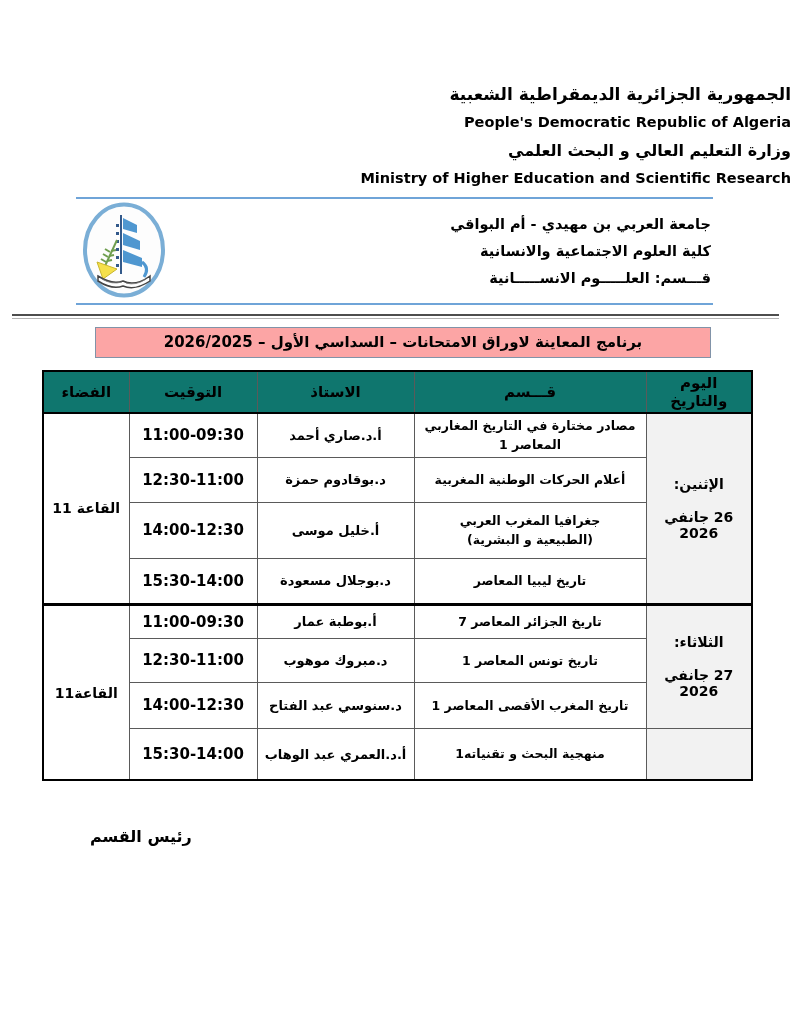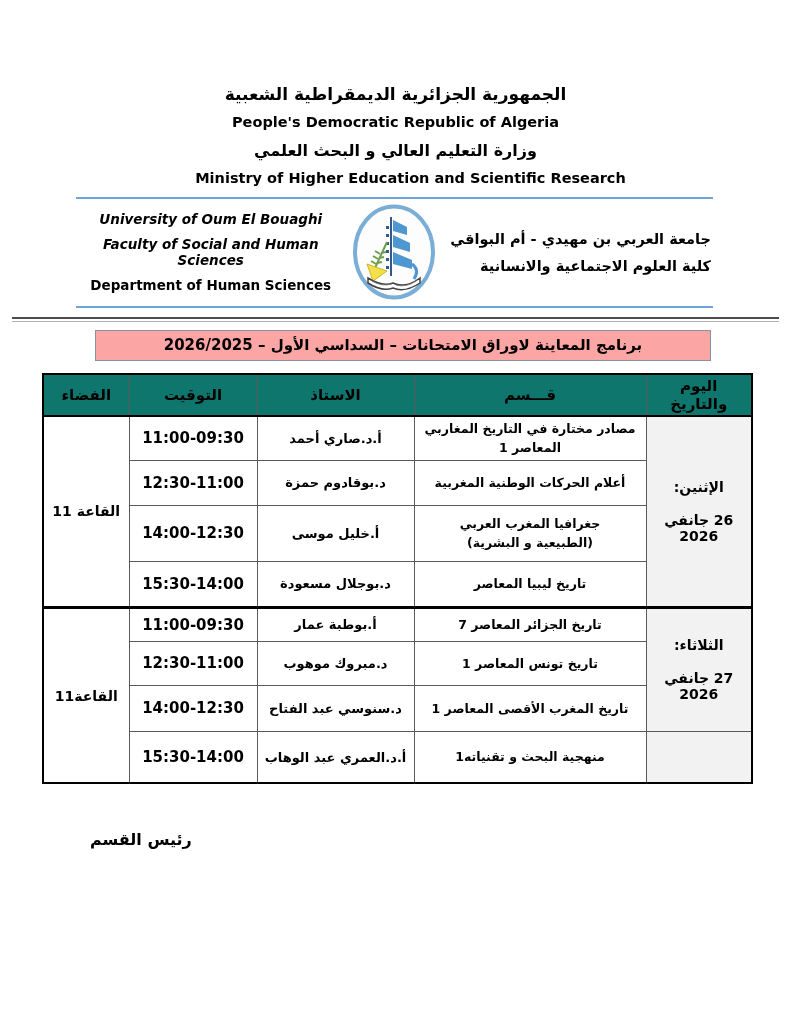--- a/index.html
+++ b/index.html
@@ -5,21 +5,21 @@
   html,body { margin:0; padding:0; background:#ffffff; }
   .page {
     position:relative;
     width:791px; height:1024px;
     background:#ffffff;
     overflow:hidden;
     font-family:"DejaVu Sans", sans-serif;
     color:#000;
   }
   
-  .top-header { padding-top:84px; text-align:center; font-weight:bold; }
+  .top-header { padding-top:84px; text-align:right; font-weight:bold; }
   .top-header .ar1 { font-size:17px; direction:rtl; }
   .top-header .en1 { font-size:14.5px; margin-top:10px; }
   .top-header .ar2 { font-size:16px; margin-top:11px; direction:rtl; }
   .top-header .en2 { font-size:14.5px; margin-top:10px;padding-left:30px; }
 
   
   .inst {
     display:flex; align-items:center;
     margin:11px 78px 0 76px;
     border-top:2px solid #6FA4D8;
@@ -104,25 +104,20 @@
 <div class="page">
 
   <div class="top-header">
     <div class="ar1">الجمهورية الجزائرية الديمقراطية الشعبية</div>
     <div class="en1">People's Democratic Republic of Algeria</div>
     <div class="ar2">وزارة التعليم العالي و البحث العلمي</div>
     <div class="en2">Ministry of Higher Education and Scientific Research</div>
   </div>
 
   <div class="inst">
-    <div class="inst-en">
-      <div class="it">University of Oum El Bouaghi</div>
-      <div class="it">Faculty of Social and Human Sciences</div>
-      <div>Department of Human Sciences</div>
-    </div>
     <div class="inst-logo">
       <svg width="84" height="97" viewBox="0 0 84 97">
         <ellipse cx="42" cy="48" rx="39" ry="45.5" fill="#fdfdfd" stroke="#7aaed6" stroke-width="4"></ellipse>
         <path d="M39 13 L39 72" stroke="#33598a" stroke-width="2" fill="none"></path>
         <path d="M41 16 L55 23 L55 31 L41 27 Z" fill="#4F97D0"></path>
         <path d="M41 31 L58 39 L58 48 L41 43 Z" fill="#4F97D0"></path>
         <path d="M41 48 L60 56 L60 65 L41 60 Z" fill="#4F97D0"></path>
         <rect x="34" y="22" width="3" height="3" fill="#33598a"></rect>
         <rect x="34" y="30" width="3" height="3" fill="#33598a"></rect>
         <rect x="34" y="38" width="3" height="3" fill="#33598a"></rect>
@@ -133,20 +128,21 @@
         <path d="M24 60 l-5 -3 M26 55 l-5 -3 M28 50 l-5 -3 M25 59 l5 -1 M27 54 l5 -1 M29 49 l5 -1" stroke="#6F9E4F" stroke-width="2" fill="none"></path>
         <path d="M15 60 L35 67 L21 77 Z" fill="#F5E04A" stroke="#c9b62e" stroke-width="1"></path>
         <path d="M60 60 Q68 66 62 75" stroke="#4F97D0" stroke-width="3" fill="none"></path>
         <path d="M16 74 Q30 83 41 79 Q53 85 68 74 L68 79 Q53 89 41 84 Q30 88 16 79 Z" fill="#ffffff" stroke="#444" stroke-width="1.5"></path>
         <path d="M20 77 Q30 83 40 80 M44 81 Q54 84 64 77" stroke="#777" stroke-width="0.8" fill="none"></path>
       </svg>
     </div>
     <div class="inst-ar">
       <div>جامعة العربي بن مهيدي - أم البواقي</div>
       <div>كلية العلوم الاجتماعية والانسانية</div>
+      <div>قـــسم: العلـــــوم الانســـــانية</div>
     </div>
   </div>
 
   <div class="double-rule"></div>
 
   <div class="title-bar">برنامج المعاينة لاوراق الامتحانات – السداسي الأول – 2026/2025</div>
 
   <table class="exam">
     <colgroup>
       <col style="width:106px">

